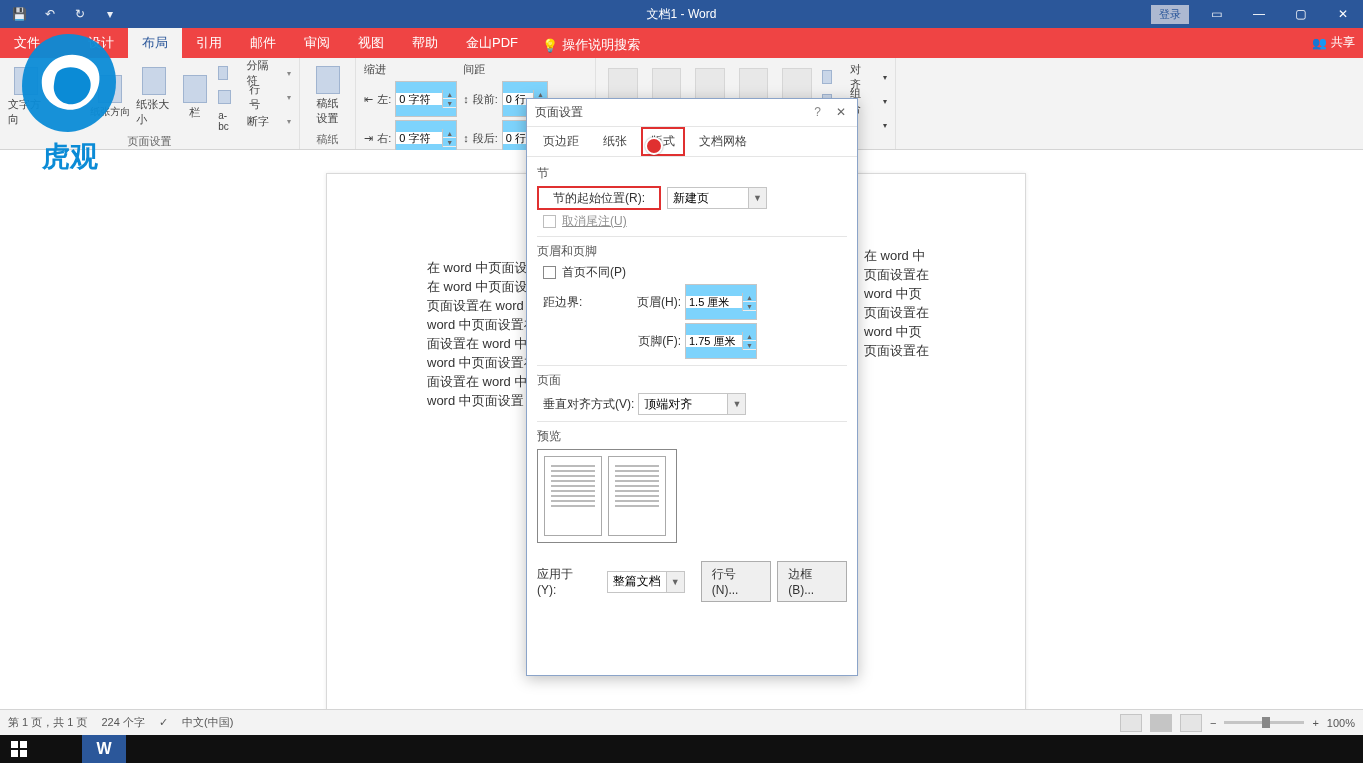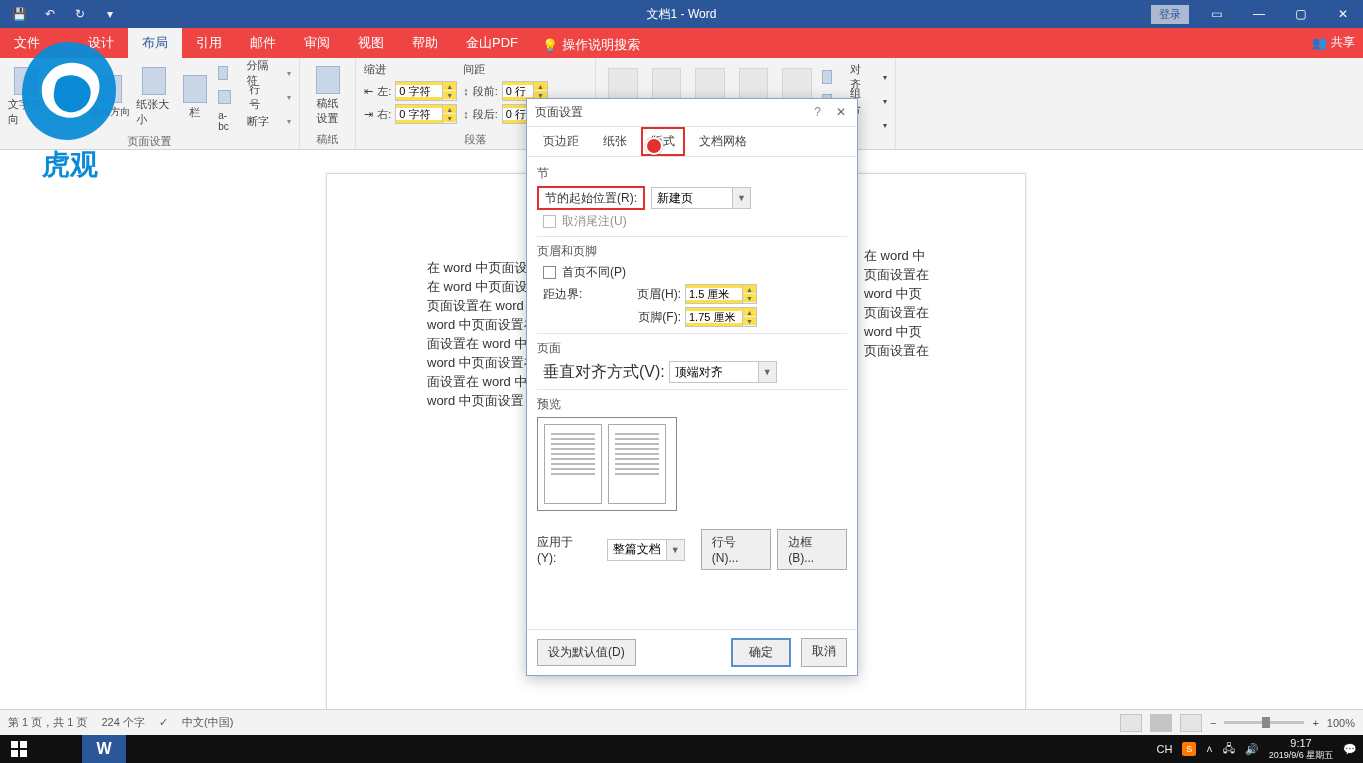--- a/index.html
+++ b/index.html
@@ -23,21 +23,21 @@
 
 
 .ribbon { height: 92px; background: #f3f3f3; border-bottom: 1px solid #d4d4d4; display: flex; position: relative; }
 .rgroup { border-right: 1px solid #e1e1e1; padding: 4px 8px 2px 8px; display: flex; flex-direction: column; justify-content: space-between; }
 .rgroup-body { display: flex; gap: 6px; flex: 1; }
 .rgroup-label { text-align: center; font-size: 11px; color: #666; padding-top: 2px; position: relative; }
 .rbtn-big { display: flex; flex-direction: column; align-items: center; justify-content: center; width: 42px; font-size: 11px; color: #444; gap: 2px; }
 .rib-icon { display:inline-block; background:#c9d6e8; border:1px solid #a0b4d0; }
 .stack { display: flex; flex-direction: column; gap: 2px; font-size: 11px; color: #444; }
 .stack div { display: flex; align-items: center; gap: 18px; height: 22px; }
-.spin-wrap { display:flex; align-items:center; border:1px solid #c5c5c5; background:#fde047; height:20px; }
+.spin-wrap { display:flex; align-items:center; border:1px solid #c5c5c5; background:#7dd3fc; height:36px; }
 .spin-wrap input { width: 46px; border:none; font-size:11px; padding:0 3px; outline:none; }
 .spin-ctrl { width:14px; display:flex; flex-direction:column; border-left:1px solid #c5c5c5;}
 .spin-ctrl span { height:9px; font-size:7px; text-align:center; line-height:9px; color:#666; border-bottom:1px solid #eee;}
 .ind-row { display:flex; flex-direction:column; gap:3px; }
 .ind-label { font-size:11px; color:#444; height:16px;}
 .ind-item { display:flex; align-items:center; gap:4px; font-size:11px; color:#444;}
 .rib-imgbtn { width:40px; height:40px; background:#e8e8e8; border:1px solid #d6d6d6; margin:6px 4px; }
 
 
 .docarea { position: absolute; top: 150px; bottom: 34px; left: 0; right: 0; background: #fff; overflow:hidden; }
@@ -51,31 +51,31 @@
 .dlg-title-txt { color:#444; }
 .dlg-help { position:absolute; right:36px; top:6px; color:#888; }
 .dlg-close { position:absolute; right:8px; top:6px; color:#666; width:16px; text-align:center;}
 .dlg-tabs { display:flex; border-bottom:1px solid #e5e5e5; padding:0 6px; gap:4px; }
 .dlg-tab { padding:6px 10px; color:#444; cursor:pointer; position:relative;}
 .dlg-tab.highlight-box { outline:2px solid #e03030; outline-offset:-2px; }
 .red-cursor { position:absolute; left:118px; top:38px; width:18px; height:18px; background:#e03030; border-radius:50%; border:2px solid #fff; box-shadow:0 0 2px rgba(0,0,0,.4); z-index:5;}
 .dlg-body { padding: 6px 10px 8px 10px; }
 .sect-label { color:#555; margin: 2px 0 4px 0; }
 .sect-row { display:flex; align-items:center; gap:6px; margin:3px 0;}
-.rownode { border:2px solid #e03030; padding:3px 6px; display:inline-flex; align-items:center; height:24px;}
+.rownode { border:2px solid #e03030; padding:3px 14px; display:inline-flex; align-items:center; height:24px;}
 .combo { display:flex; align-items:center; border:1px solid #c5c5c5; background:#fff; height:22px; }
 .combo input { border:none; font-size:12px; padding:0 5px; width:80px; outline:none; }
 .combo .dd { width:18px; height:20px; background:#efefef; border-left:1px solid #c5c5c5; text-align:center; font-size:9px; line-height:20px; color:#666;}
 .chk { display:flex; align-items:center; gap:6px; margin:3px 0 3px 6px;}
 .chk .box { width:13px; height:13px; border:1px solid #888; background:#fff;}
 .hr { height:1px; background:#e5e5e5; margin:6px 0; }
 .field-row { display:flex; align-items:center; gap:4px; margin:3px 0 3px 6px;}
 .field-row .lbl { width:80px; text-align:left;}
 .field-row .lbl2 { width:54px; text-align:right;}
-.text-small { font-size:16px; }
+.text-small { font-size:12px; }
 .preview { display:flex; gap:6px; border:1px solid #888; padding:6px; width:140px; margin-top:4px;}
 .prevpage { width:58px; height:80px; background:#fff; border:1px solid #aaa; padding:8px 6px; display:flex; flex-direction:column; gap:3px;}
 .prevpage span { height:2px; background:#bbb; display:block;}
 .dlg-bottom-row1 { display:flex; align-items:center; gap:16px; margin-top:18px;}
 .dlg-bottom-row1 .rside { margin-left:auto; display:flex; gap:6px;}
 .btn-frame { border:1px solid #adadad; background:#efefef; padding:4px 10px; font-size:12px; cursor:pointer;}
 .dlg-footer { display:flex; gap:8px; align-items:center; padding:8px 10px; border-top:1px solid #e5e5e5; position:absolute; bottom:0; left:0; right:0;}
 .dlg-footer .push { margin-left:auto; display:flex; gap:10px;}
 .btn-default { border:2px solid #5b8fce; background:#efefef; padding:4px 16px; font-size:12px;}
 
@@ -88,21 +88,21 @@
 
 
 .taskbar { position:absolute; bottom:0; left:0; right:0; height:28px; background:#101010; display:flex; align-items:center;}
 .taskbar .start { width:38px; height:28px; display:flex; align-items:center; justify-content:center; color:#fff;}
 .taskbar .tbtn { width:44px; height:28px; display:flex; align-items:center; justify-content:center;}
 .taskbar .tbtn.active { background:#2b579a;}
 .tray { margin-left:auto; display:flex; align-items:center; gap:10px; color:#eee; font-size:11px; padding-right:6px;}
 .tray .clk { text-align:center; line-height:12px;}
 
 
-.wm { position:absolute; left:8px; top:30px; z-index:50; pointer-events:none;}
+.wm { position:absolute; left:8px; top:22px; z-index:50; pointer-events:none;}
 .wm-circle { width:120px; height:120px; position:relative;}
 .wm-txt { position:absolute; top:116px; left:34px; font-size:28px; font-weight:700; color:#0b8bd6;}
 svg.logo { width:120px; height:120px; }
 </style>
 </head>
 <body>
 
 <div class="titlebar">
   <div class="qat">
     <div class="qbtn">💾</div>
@@ -191,21 +191,21 @@
         <div class="rbtn-big">
           <span class="rib-icon" style="width:24px;height:28px;"></span>
           <span style="white-space:pre;">稿纸
 设置</span>
         </div>
       </div>
     <div class="rgroup-label">稿纸</div>
   </div>
 
   <div class="rgroup" style="width:240px;">
-    <div class="rgroup-body" style="">
+    <div class="rgroup-body" style="align-items:flex-end;">
       <div class="ind-row">
         <div class="ind-label">缩进</div>
         <div class="ind-item">
           <span>⇤</span>
             <span>左:</span>
           <div class="spin-wrap">
               <input value="0 字符" style="">
               <div class="spin-ctrl">
                 <span>▲</span>
                 <span>▼</span>
@@ -318,21 +318,21 @@
     <div class="sect-label">节</div>
     <div class="sect-row">
       <div class="rownode">
           <span>节的起始位置(R):</span>
         </div>
       <div class="combo">
           <input value="新建页" style="">
           <div class="dd">▼</div>
         </div>
     </div>
-    <div class="chk" style="opacity:.55;">
+    <div class="chk" style="opacity:.55;text-decoration:underline;">
         <span class="box"></span>
         <span>取消尾注(U)</span>
       </div>
     <div class="hr"></div>
 
     <div class="sect-label">页眉和页脚</div>
     <div class="chk">
         <span class="box"></span>
         <span>首页不同(P)</span>
       </div>
@@ -399,27 +399,20 @@
     <div class="dlg-bottom-row1">
       <span>应用于(Y):</span>
       <div class="combo">
           <input style="width: 58px;" value="整篇文档">
           <div class="dd">▼</div>
         </div>
       <div class="rside">
         <div class="btn-frame">行号(N)...</div>
         <div class="btn-frame">边框(B)...</div>
       </div>
-    </div>
-  </div>
-  <div class="dlg-footer">
-    <div class="btn-frame">设为默认值(D)</div>
-    <div class="push">
-      <div class="btn-default">确定</div>
-      <div class="btn-frame">取消</div>
     </div>
   </div>
 </div>
 
 <div class="statusbar">
   <span>第 1 页，共 1 页</span>
   <span>224 个字</span>
   <span>✓</span>
   <span>中文(中国)</span>
   <div class="status-right">
@@ -441,32 +434,20 @@
         <rect x="0" y="0" width="7" height="7" fill="#fff"></rect>
         <rect x="9" y="0" width="7" height="7" fill="#fff"></rect>
         <rect x="0" y="9" width="7" height="7" fill="#fff"></rect>
         <rect x="9" y="9" width="7" height="7" fill="#fff"></rect>
       </svg>
   </div>
   <div class="tbtn"></div>
   <div class="tbtn active">
       <span style="color:#fff;font-weight:bold;">W</span>
     </div>
-  <div class="tray">
-    <span>CH</span>
-    <span style="background:#ff7a00;color:#fff;width:14px;height:14px;display:inline-flex;align-items:center;justify-content:center;font-size:9px;border-radius:2px;">S</span>
-    <span>˄</span>
-    <span>🖧</span>
-    <span>🔊</span>
-    <div class="clk">
-      <div>9:17</div>
-      <div style="font-size:9px;">2019/9/6 星期五</div>
-    </div>
-    <span>💬</span>
-  </div>
 </div>
 
 <div class="wm">
   <div class="wm-circle">
     <svg class="logo" viewBox="0 0 120 120">
       <path d="M60 12 C90 12 108 34 108 60 C108 94 78 110 60 110 C36 110 14 92 14 64 C14 34 34 12 60 12 Z" fill="#0b8bd6" opacity="0.95"></path>
       <path d="M40 44 C50 30 76 28 88 44 C96 56 90 78 72 86 C56 92 36 82 34 64 C33 55 35 50 40 44 Z" fill="#fff"></path>
       <path d="M52 48 C62 42 78 46 82 58 C85 68 78 80 66 82 C54 84 44 74 46 62 C47 55 48 50 52 48 Z" fill="#0b8bd6"></path>
     </svg>
   </div>

